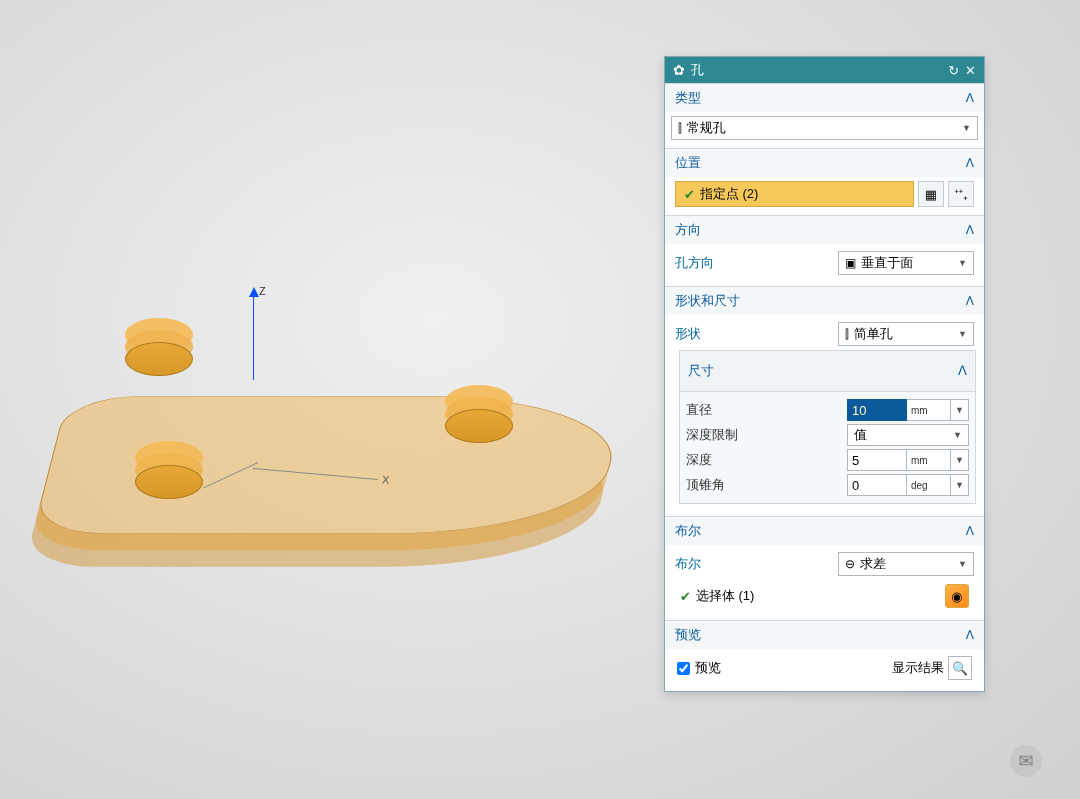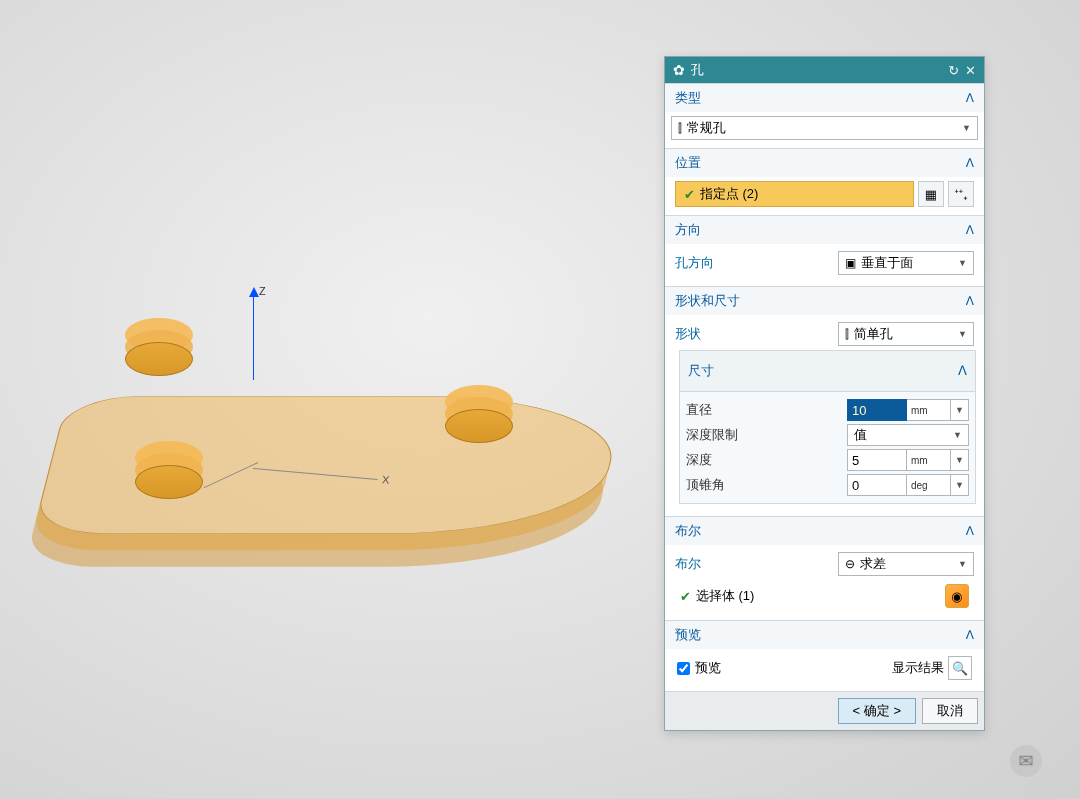--- a/index.html
+++ b/index.html
@@ -385,21 +385,17 @@
       <input type="checkbox" checked="" style="">
       <span>预览</span>
       <span class="spacer"></span>
       <span>显示结果</span>
       <div class="mag-btn">
           <span>🔍</span>
         </div>
     </div>
   </div>
 
-  <div class="btn-bar">
-    <button class="btn primary">&lt; 确定 &gt;</button>
-    <button class="btn">取消</button>
-  </div>
 </div>
 
 <div class="watermark">
   <div class="wm-icon">✉</div>
 </div>
 
 </body></html>

